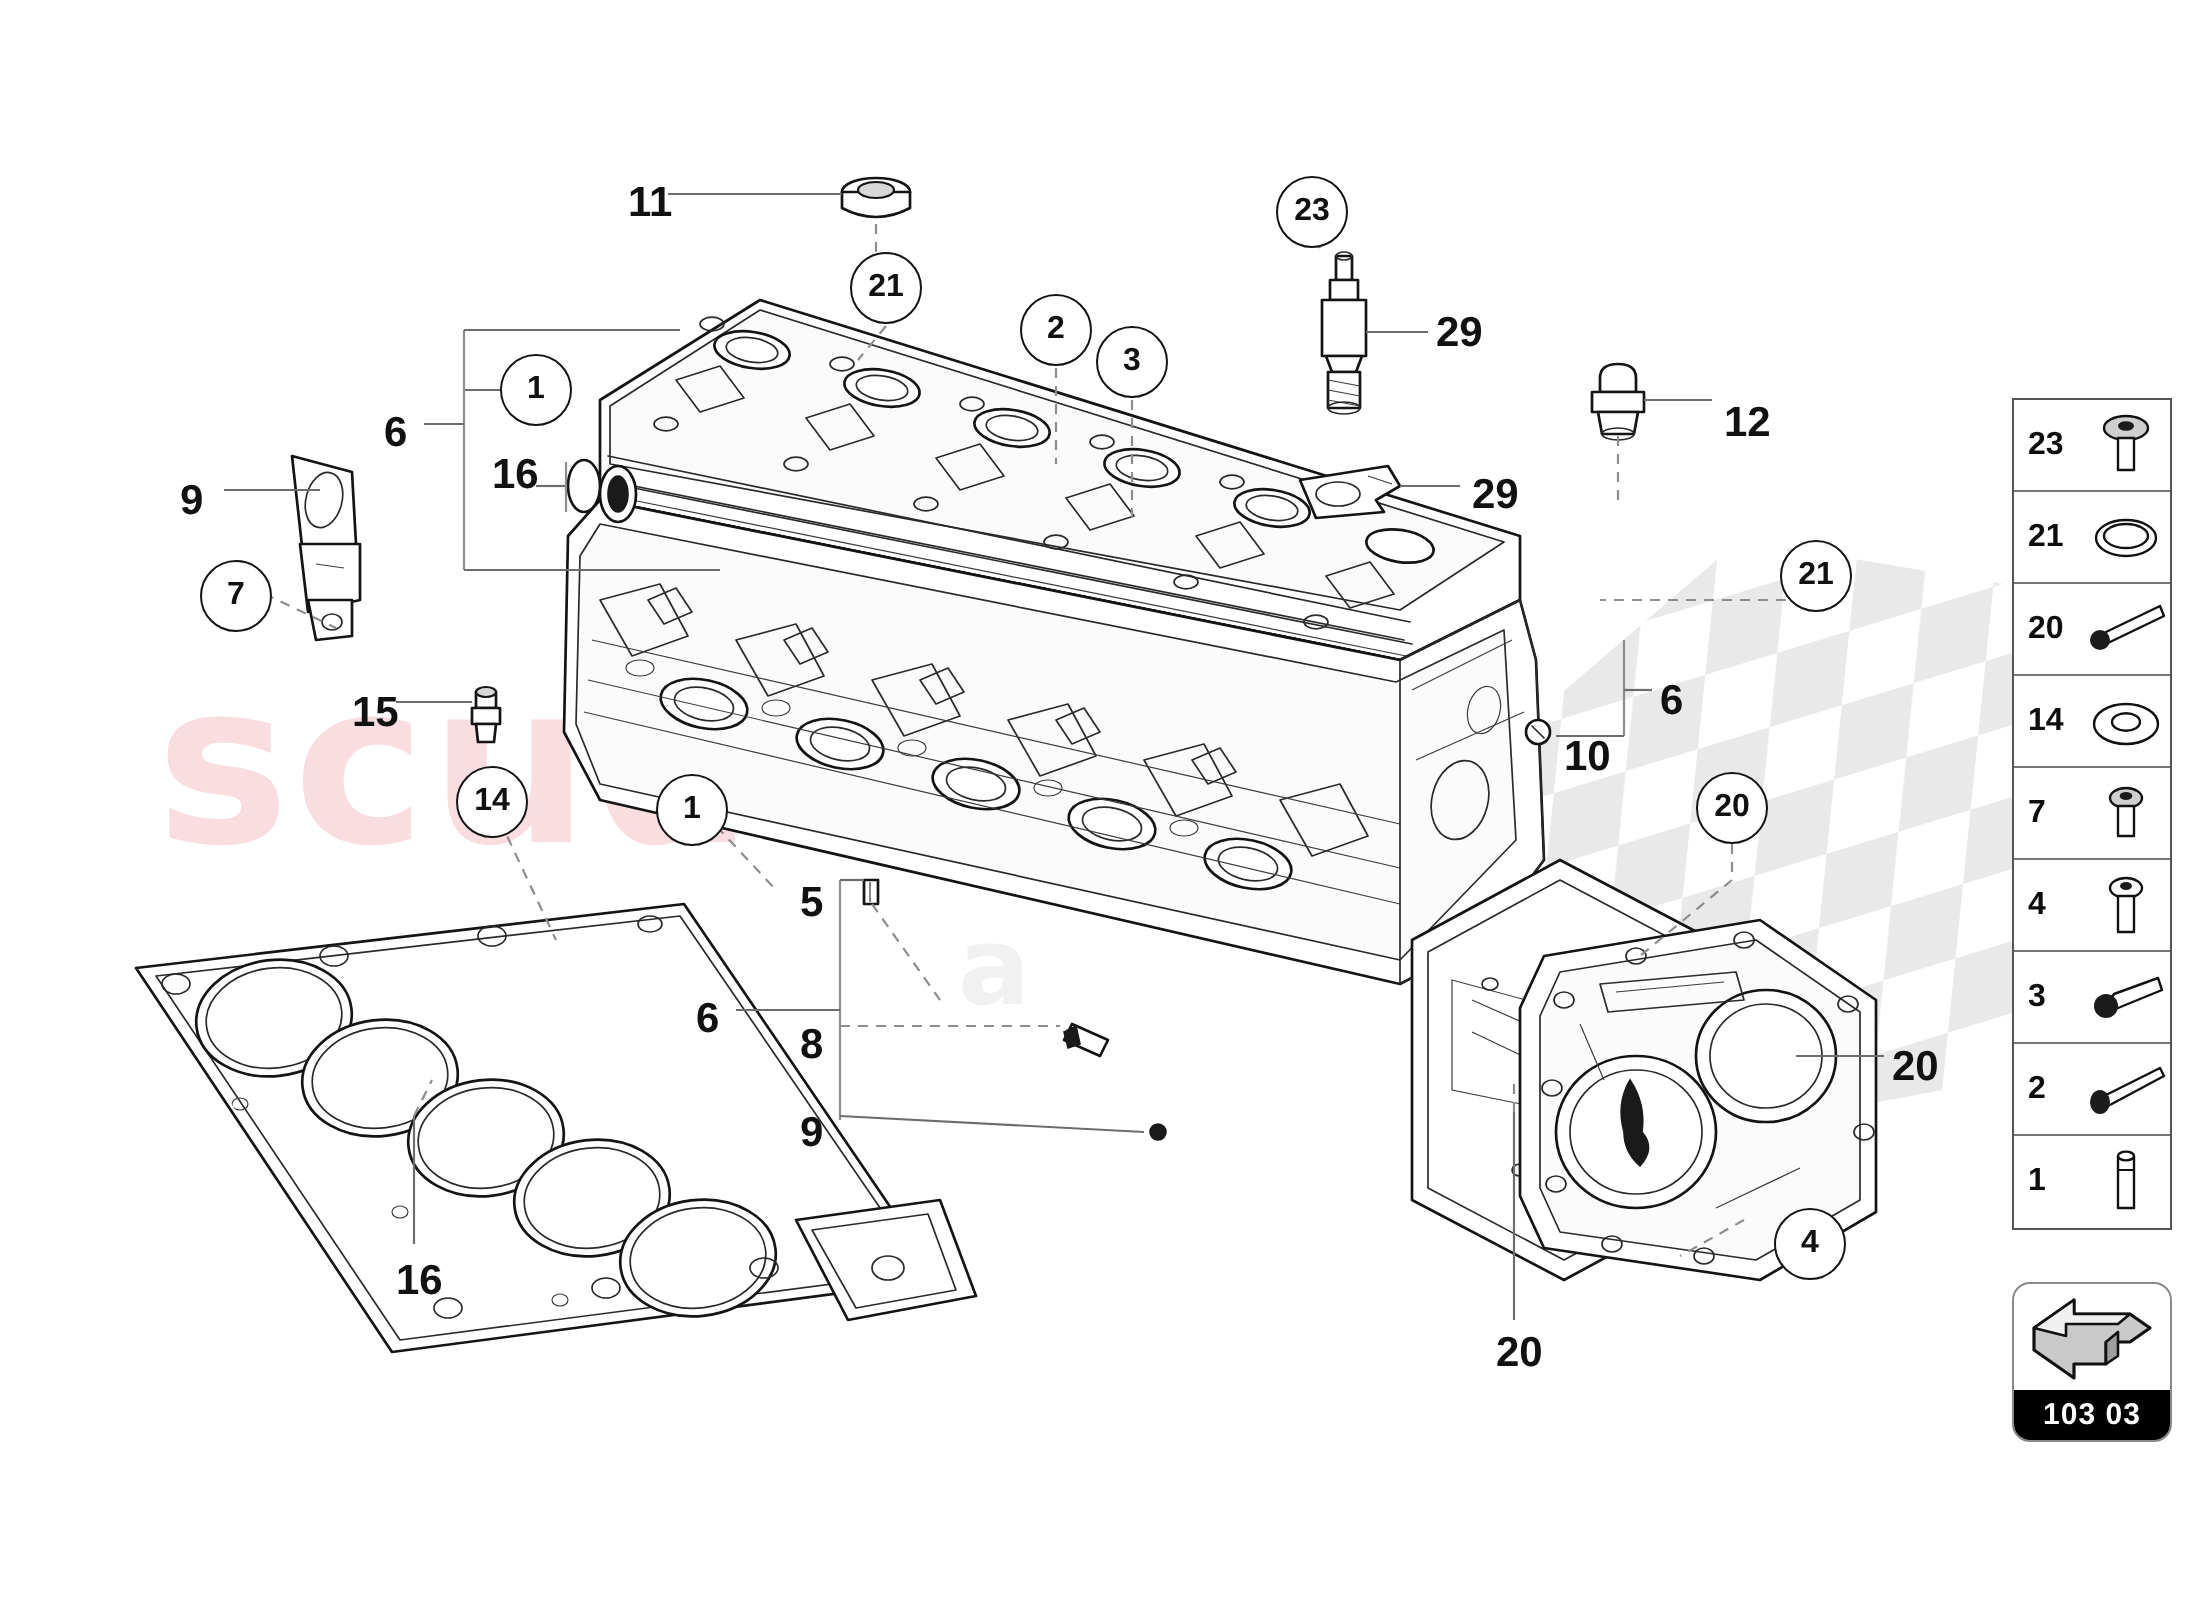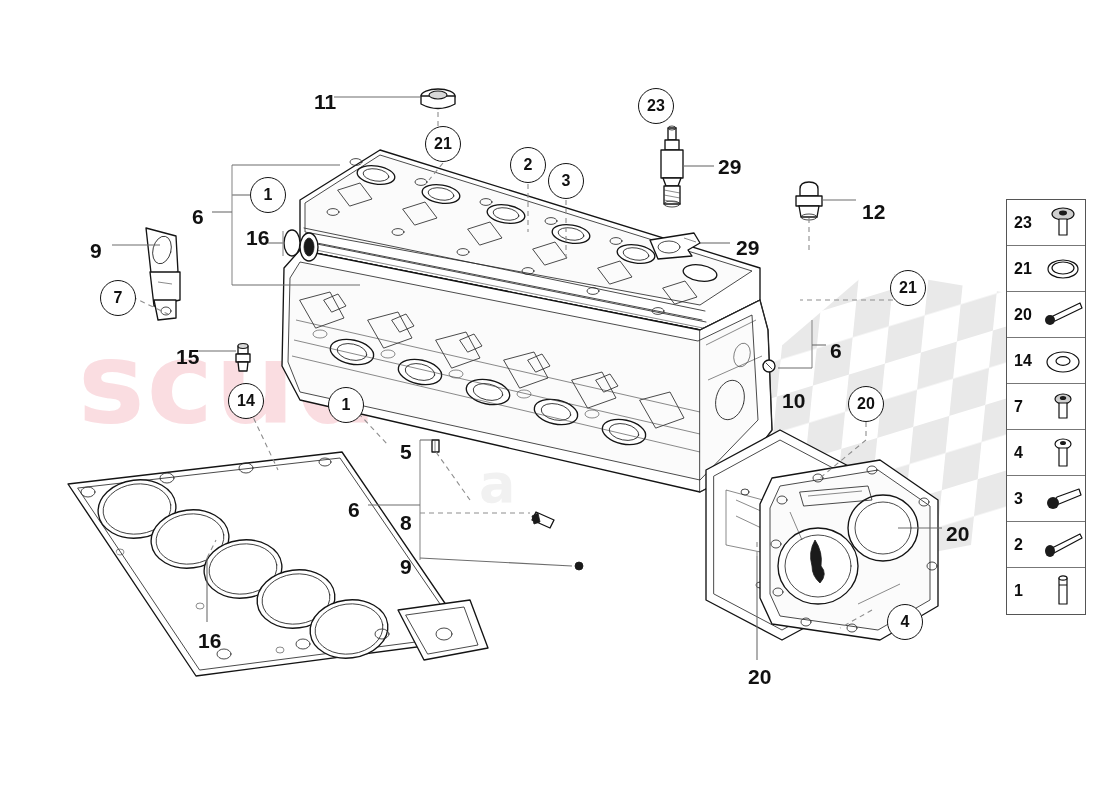--- a/index.html
+++ b/index.html
@@ -519,21 +519,21 @@
       <div class="plainnum" style="left: 862px; top: 200px;">12</div>
       <div class="callout" style="left: 250px; top: 177px;">1</div>
       <div class="plainnum" style="left: 192px; top: 205px;">6</div>
       <div class="plainnum" style="left: 90px; top: 239px;">9</div>
       <div class="plainnum" style="left: 246px; top: 226px; text-align: center;">16</div>
       <div class="plainnum" style="left: 736px; top: 236px;">29</div>
       <div class="callout" style="left: 890px; top: 270px;">21</div>
       <div class="callout" style="left: 100px; top: 280px;">7</div>
       <div class="plainnum" style="left: 830px; top: 339px;">6</div>
       <div class="plainnum" style="left: 176px; top: 345px;">15</div>
-      <div class="plainnum" style="left: 782px; top: 367px; margin-top: 22px;">10</div>
+      <div class="plainnum" style="left: 782px; top: 367px;">10</div>
       <div class="callout" style="left: 228px; top: 383px;">14</div>
       <div class="callout" style="left: 328px; top: 387px;">1</div>
       <div class="callout" style="left: 848px; top: 386px;">20</div>
       <div class="plainnum" style="left: 400px; top: 440px;">5</div>
       <div class="plainnum" style="left: 348px; top: 498px;">6</div>
       <div class="plainnum" style="left: 400px; top: 511px;">8</div>
       <div class="plainnum" style="left: 946px; top: 522px;">20</div>
       <div class="plainnum" style="left: 400px; top: 555px;">9</div>
       <div class="callout" style="left: 887px; top: 604px;">4</div>
       <div class="plainnum" style="left: 198px; top: 629px;">16</div>
@@ -621,14 +621,22 @@
         <div class="leg-ico">
           <svg width="28" height="42" viewBox="0 0 28 42">
         <path d="M10 8 L18 8 L18 34 L10 34 Z" fill="#ffffff" stroke="#111111" stroke-width="1.2" stroke-linejoin="round"></path>
         <ellipse cx="14" cy="8" rx="4" ry="2.2" fill="#ffffff" stroke="#111111" stroke-width="1.2" stroke-linejoin="round"></ellipse>
         <path d="M10 15 L18 15" stroke="#111111" stroke-width="1" fill="none"></path>
           </svg>
         </div>
       </div>
     </div>
 
+  <div id="badge">
+    <svg id="badge-art" width="78" height="56" viewBox="0 0 78 56" xmlns="http://www.w3.org/2000/svg">
+      <path d="M10 22 L30 8 L30 15 L58 15 L68 22 L58 29 L46 29 L46 40 L30 40 L30 47 L10 33 Z" fill="#c9c9c9" stroke="#111111" stroke-width="1.6" stroke-linejoin="round"></path>
+      <path d="M10 22 L30 8 L30 15 L58 15 L52 20 L26 20 L26 26 Z" fill="#f0f0f0" stroke="#111111" stroke-width="1.3" stroke-linejoin="round"></path>
+      <path d="M46 29 L52 24 L52 36 L46 40 Z" fill="#9d9d9d" stroke="#111111" stroke-width="1.3" stroke-linejoin="round"></path>
+    </svg>
+    <div id="badge-label">103 03</div>
+  </div>
 
 </div>
 
 </body></html>

